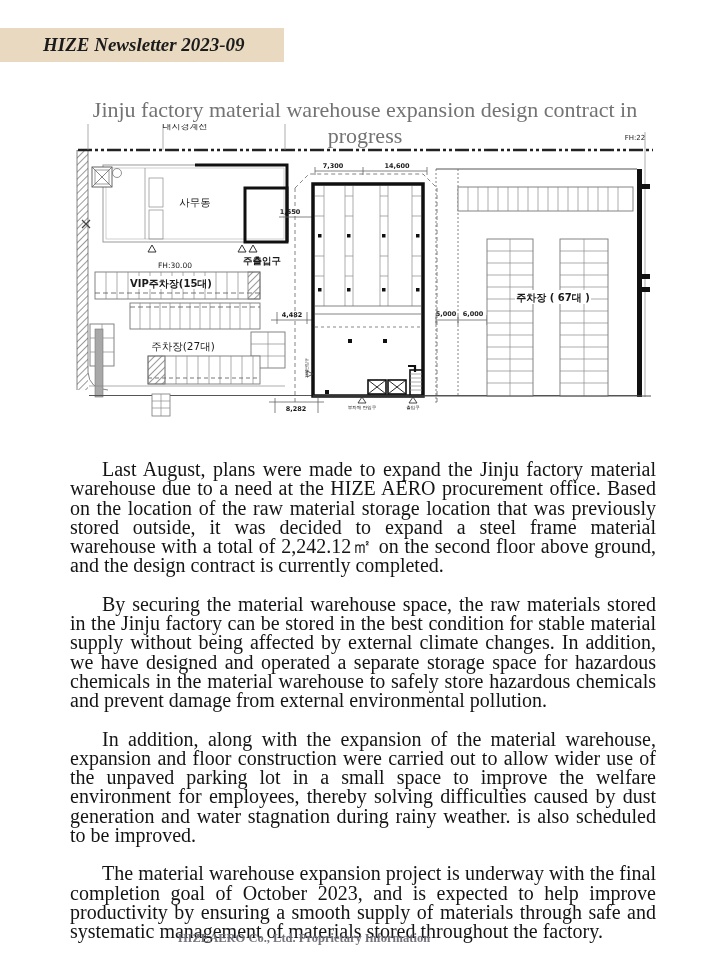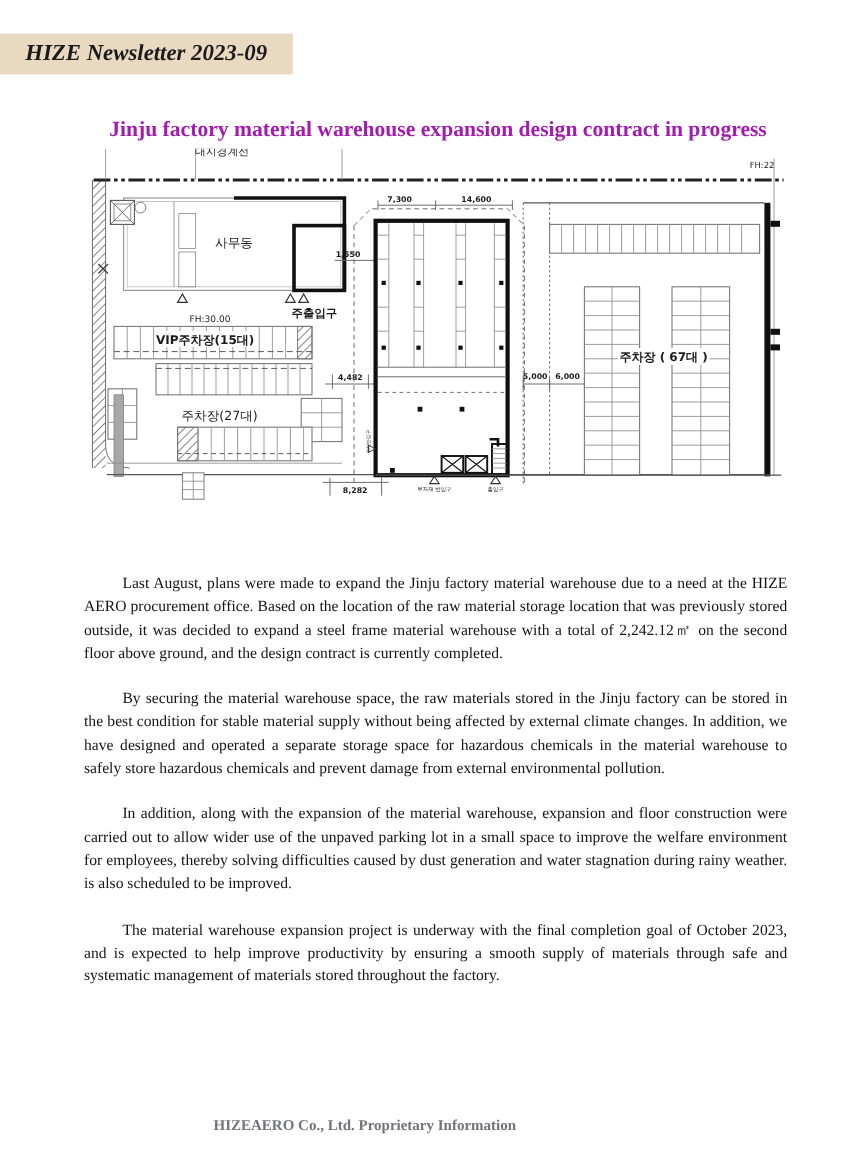--- a/index.html
+++ b/index.html
@@ -1,27 +1,27 @@
 <!DOCTYPE html>
 <html><head>
 <meta charset="utf-8">
 <style>
   html,body{margin:0;padding:0;background:#fff;}
   .page{position:relative;width:720px;height:960px;background:#fff;overflow:hidden;
         font-family:"Liberation Serif","DejaVu Serif",serif;color:#141414;}
-  .banner{position:absolute;left:0;top:28px;width:244px;height:34px;
-          display:flex;align-items:center;padding-left:21px;box-sizing:border-box;
+  .banner{position:absolute;left:0;top:28px;width:284px;height:34px;
+          display:flex;align-items:center;padding-left:43px;box-sizing:border-box;
           font-size:19px;font-weight:bold;font-style:italic;color:#1b1b1b;}
   .title{position:absolute;left:70px;top:97px;width:590px;text-align:center;
-         font-size:18px;font-weight:bold;color:#a21caf;}
+         font-size:22px;font-weight:normal;color:#737373;}
   .plan{position:absolute;left:75px;top:124px;width:580px;height:300px;}
   .plan svg{display:block;width:580px;height:300px;overflow:hidden;}
   .plan text{font-family:"DejaVu Sans",sans-serif;fill:#1a1a1a;}
-  .bodytext{position:absolute;left:70px;top:476px;width:586px;
-            font-size:13px;line-height:19.3px;text-align:justify;}
+  .bodytext{position:absolute;left:70px;top:460px;width:586px;
+            font-size:20px;line-height:19.3px;text-align:justify;}
   .bodytext p{margin:0 0 19px 0;text-indent:32px;}
   .footer{position:absolute;left:0;top:931px;width:608px;text-align:center;
           font-size:12.5px;font-weight:bold;color:#73737c;}
   .ln{stroke:#666;stroke-width:0.8;fill:none;}
   .thin{stroke:#8a8a8a;stroke-width:0.7;fill:none;}
   .heavy{stroke:#101010;stroke-width:3;fill:none;}
   .dim{font-size:6.5px;font-weight:bold;text-anchor:middle;}
 </style>
 </head>
 <body>

